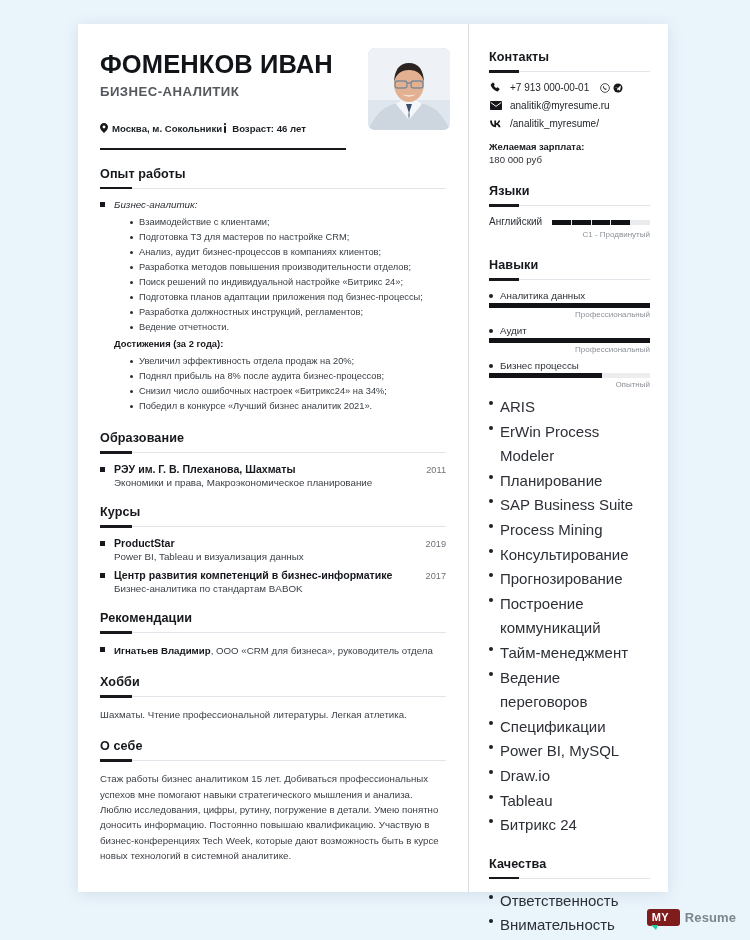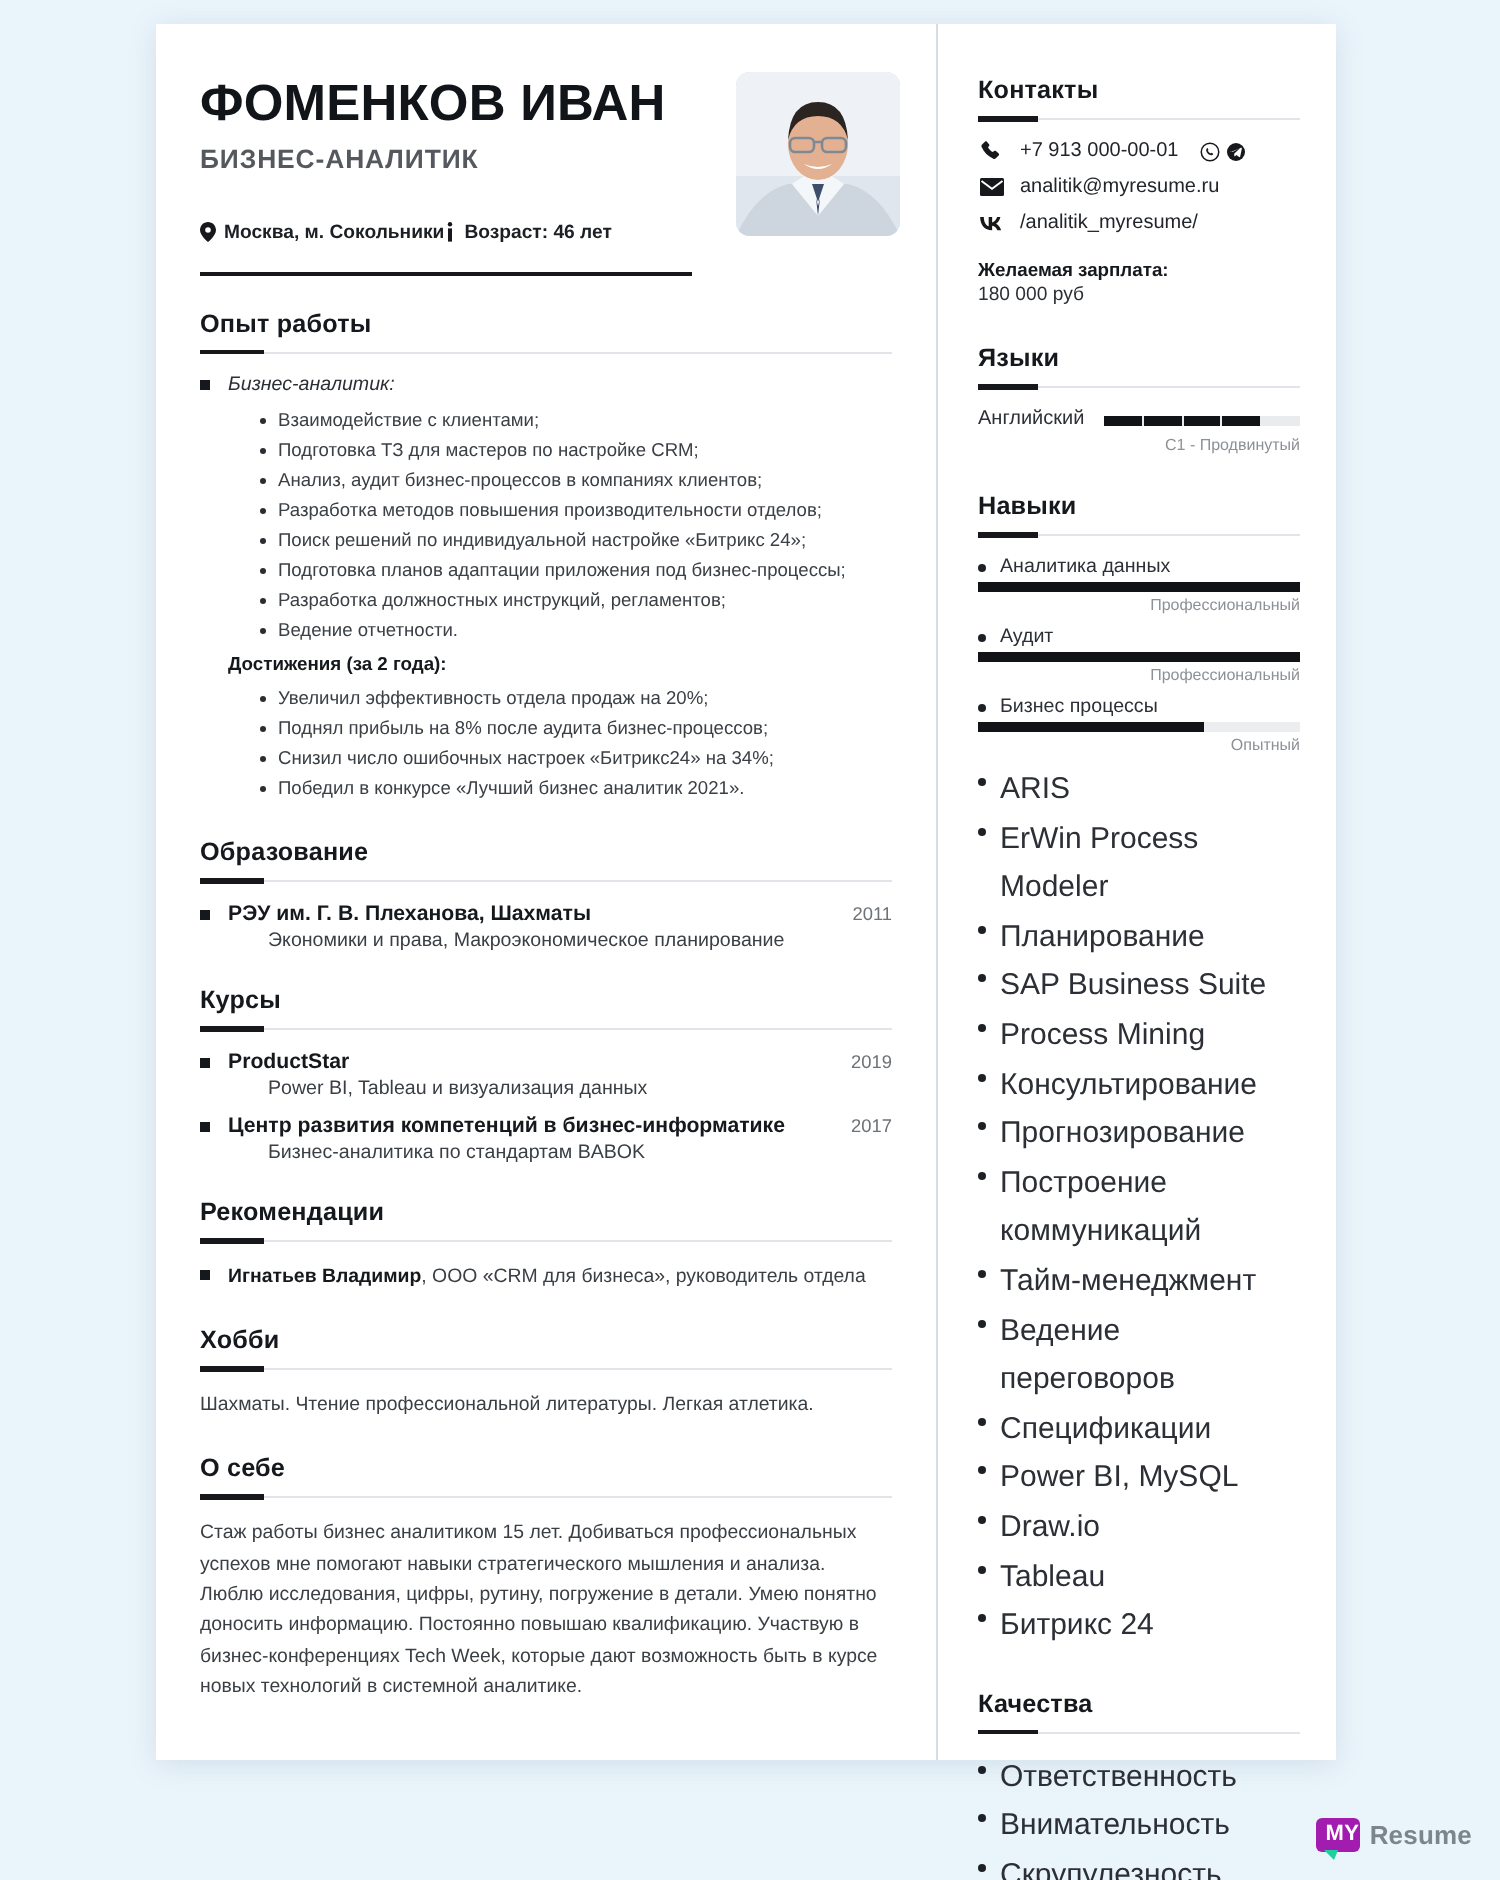--- a/index.html
+++ b/index.html
@@ -12,21 +12,21 @@
   #page {
     position: relative;
     width: 750px; height: 940px;
     background: #eaf4fb;
     overflow: hidden;
   }
 
   
   #sheet {
     position: absolute;
-    left: 78px; top: 12px;
+    left: 78px; top: 24px;
     width: 590px; height: 868px;
     background: #ffffff;
     box-shadow: 0 2px 14px rgba(90,120,150,.16);
     display: flex;
   }
 
   .col-left  { width: 390px; padding: 26px 22px 0 22px; }
   .col-right { width: 200px; padding: 26px 18px 0 20px; border-left: 1px solid #d8dde2; }
 
   
@@ -79,21 +79,21 @@
   .entry::before {
     content: ""; position: absolute; left: 0; top: 3.5px;
     width: 5px; height: 5px; background: #15181c;
   }
   .entry-head { display: flex; align-items: baseline; justify-content: space-between; gap: 10px; }
   .entry-title { font-size: 10.6px; font-weight: 700; color: #15181c; }
   .entry-date { font-size: 9.2px; color: #6e7378; white-space: nowrap; }
   .entry-sub {
     font-size: 9.8px; color: #2b2f34; font-style: italic; margin-top: 5px;
   }
-  .entry-line { font-size: 9.8px; color: #3a3f45; margin-top: 2px; margin-left: 20px; }
+  .entry-line { font-size: 9.8px; color: #3a3f45; margin-top: 2px; }
 
   ul.dots { list-style: none; margin: 5px 0 0 0; padding-left: 16px; }
   ul.dots li {
     position: relative; font-size: 9.3px; color: #3b4046;
     line-height: 1.62; padding-left: 9px;
   }
   ul.dots li::before {
     content: ""; position: absolute; left: 0; top: 6px;
     width: 3px; height: 3px; border-radius: 50%; background: #2a2e33;
   }
@@ -151,23 +151,23 @@
     content: ""; position: absolute; left: 0; top: 6px;
     width: 4px; height: 4px; border-radius: 50%; background: #1d2126;
   }
 
   
   #logo {
     position: absolute; right: 14px; bottom: 14px;
     display: flex; align-items: center; gap: 5px;
   }
   .logo-badge {
-    position: relative; background: #a21caf; color: #ffffff;
+    position: relative; background: #7f1d1d; color: #ffffff;
     font-size: 11px; font-weight: 700; letter-spacing: .3px;
-    padding: 3px 0 3px 5px; border-radius: 3px; line-height: 1;
+    padding: 3px 11px 3px 5px; border-radius: 3px; line-height: 1;
   }
   .logo-badge::after {
     content: ""; position: absolute; left: 4px; bottom: -4px;
     border-left: 5px solid transparent; border-right: 2px solid transparent;
     border-top: 5px solid #1fcfa2;
   }
   .logo-text {
     font-size: 13px; font-weight: 700; color: #7c858e; letter-spacing: .1px;
   }
 </style>

